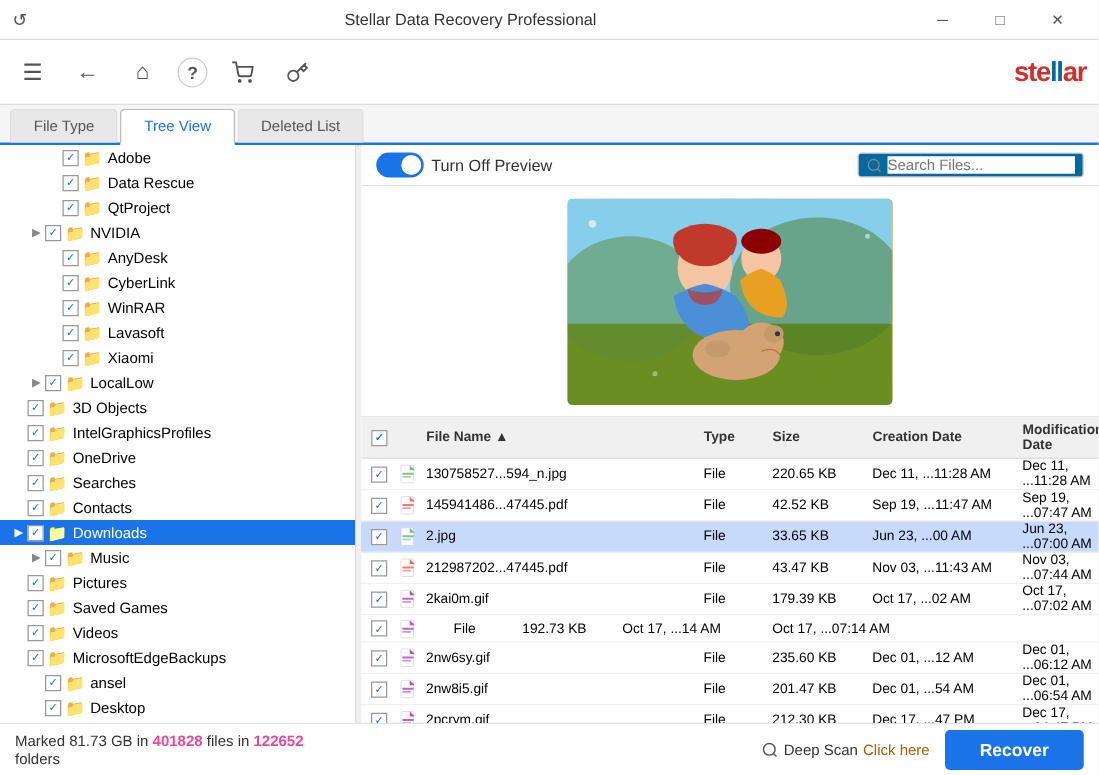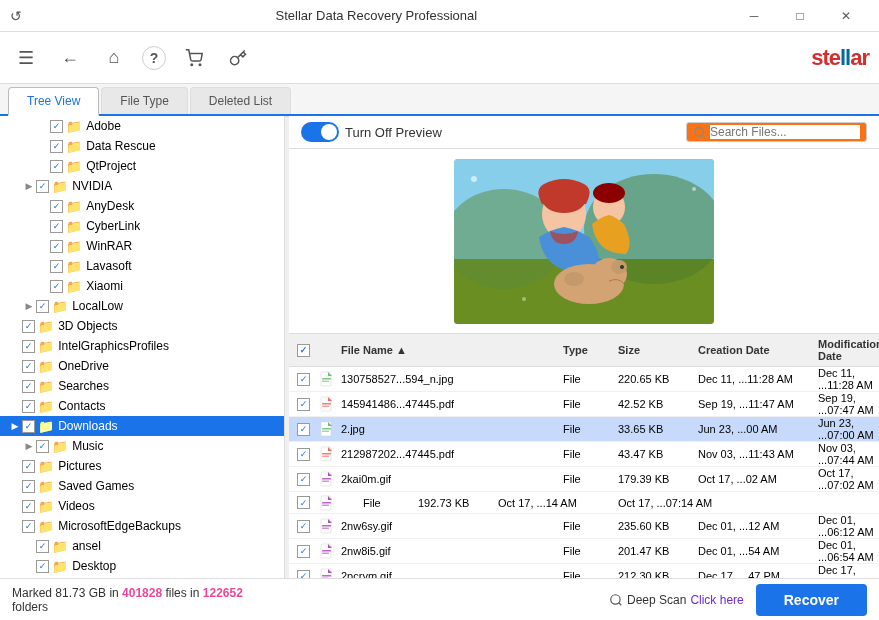--- a/index.html
+++ b/index.html
@@ -161,21 +161,21 @@
       position: absolute;
       top: 2px; left: 20px;
       transition: left 0.2s;
     }
     .toggle-label { font-size: 13px; color: #333; font-weight: 500; }
 
     .search-box {
       display: flex; align-items: center;
       border: 1px solid #ccc;
       border-radius: 3px;
-      background: #f97316;
+      background: #0369a1;
       padding: 2px 6px;
       gap: 4px;
     }
     .search-box input {
       border: none; outline: none; font-size: 12px; width: 150px; color: #555;
     }
 
     
     .image-preview {
       display: flex;
@@ -248,21 +248,21 @@
       align-items: center;
       justify-content: space-between;
       padding: 0 12px;
       background: #fff;
       border-top: 1px solid #ddd;
     }
     .status-left { font-size: 12px; color: #333; }
     .status-left .highlight { color: #ec4899; font-weight: 600; }
     .status-right { display: flex; align-items: center; gap: 12px; }
     .deep-scan-text { font-size: 12px; color: #333; display: flex; align-items: center; gap: 4px; }
-    .deep-scan-link { color: #6d28d9; cursor: pointer; text-decoration: none; }
+    .deep-scan-link { color: #a16207; cursor: pointer; text-decoration: none; }
     .recover-btn {
       background: #1a73e8;
       color: #fff;
       border: none;
       border-radius: 4px;
       padding: 8px 28px;
       font-size: 14px;
       font-weight: 600;
       cursor: pointer;
     }
@@ -315,22 +315,22 @@
           <path d="M21 2l-2 2m-7.61 7.61a5.5 5.5 0 1 1-7.778 7.778 5.5 5.5 0 0 1 7.777-7.777zm0 0L15.5 7.5m0 0l3 3L22 7l-3-3m-3.5 3.5L19 4"></path>
         </svg>
     </button>
   </div>
   <div class="toolbar-right">
     <span class="stellar-logo">ste<span>ll</span>ar</span>
   </div>
 </div>
 
 <div class="tabs">
+  <div class="tab">File Type</div>
   <div class="tab active">Tree View</div>
-  <div class="tab">File Type</div>
   <div class="tab">Deleted List</div>
 </div>
 
 <div class="main-container">
 
   <div class="sidebar" id="sidebar-tree">
 
   <div class="tree-item" style="padding-left: 36px;">
         <span class="chevron"></span>
         <div class="checkbox" style="color: rgb(26, 115, 232); background: rgb(255, 255, 255);">✓</div>

